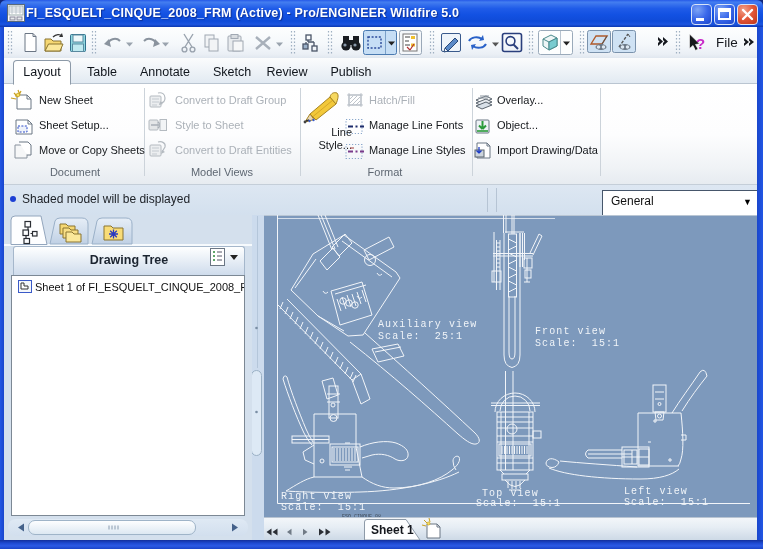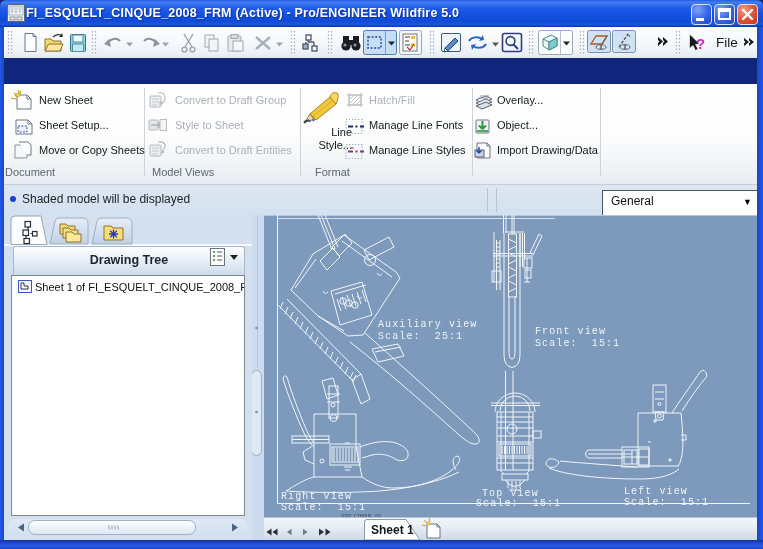--- a/index.html
+++ b/index.html
@@ -13,21 +13,21 @@
 #bmin,#bmax{background:radial-gradient(circle at 30% 25%,#7da4f5 0%,#3a68ea 50%,#1c46cc 100%)}
 #bclose{background:radial-gradient(circle at 30% 25%,#f0a088 0%,#e25637 50%,#bc3418 100%)}
 #toolbar{left:4px;top:27px;width:753px;height:31px;background:linear-gradient(180deg,#fdfefe 0%,#f5f8fb 55%,#eaeff5 88%,#e0e7ef 100%)}
 #tabstrip{left:4px;top:58px;width:753px;height:26px;background:linear-gradient(180deg,#fbfcfd,#e2eaf2);border-bottom:1px solid #bac5d1}
 .rtab{top:4px;height:22px;color:#10151c;font-size:12.5px;line-height:20px;text-align:center}
 #tab-active{left:9px;width:58px;background:#fff;border:1px solid #8d9aa8;border-bottom:1px solid #fff;border-radius:4px 4px 0 0;top:2px;height:25px;z-index:3;line-height:23px}
 #ribbon{left:4px;top:84px;width:753px;height:101px;background:linear-gradient(180deg,#ffffff 0%,#fdfdfe 50%,#f0f3f6 82%,#e6ebf0 100%)}
 .rgsep{position:absolute;top:4px;height:88px;width:1px;background:#ccd3da}
 .ritem{position:absolute;font-size:11px;color:#15181c;white-space:nowrap}
 .ritem.dis{color:#abb1b8}
-.glabel{position:absolute;top:82px;font-size:11px;color:#5e6772;width:140px;text-align:left}
+.glabel{position:absolute;top:82px;font-size:11px;color:#5e6772;width:140px;text-align:center}
 #statusbar{left:4px;top:185px;width:753px;height:30px;background:linear-gradient(180deg,#dde7f2,#d3e0ee)}
 #combo{left:598px;top:5px;width:158px;height:38px;background:#fff;border:1px solid #46566b;font-size:12px;color:#111;line-height:20px;padding-left:8px}
 #lpanel{left:4px;top:215px;width:248px;height:326px;background:#d4e0ed}
 #phead{left:13px;top:246px;width:232px;height:29px;background:linear-gradient(180deg,#feffff,#cfdcec);border:1px solid #a5b7cb;border-bottom:none;border-radius:3px 3px 0 0}
 #ptree{left:11px;top:275px;width:234px;height:241px;background:#fff;border:1px solid #7c8894;font-size:11px;color:#111;overflow:hidden;white-space:nowrap}
 #splitter{left:252px;top:215px;width:12px;height:326px;background:#ccdbed}
 #canvas{left:264px;top:215px;width:493px;height:302px;background:#7d99bc}
 #bottombar{left:264px;top:517px;width:493px;height:23px;background:linear-gradient(180deg,#f4f7fa 0%,#e6edf4 45%,#cdd9e6 100%)}
 </style></head>
 <body>
@@ -173,20 +173,28 @@
         </g>
     <g id="iHelp">
           <path d="M689.5 34 L689.5 48.5 L693 45.5 L695.5 50.5 L698 49 L695.5 44.5 L699.5 43.8 Z" fill="#16181c" stroke="#fff" stroke-width="0.6"></path>
           <text x="696" y="49" font-size="15" font-weight="bold" fill="#c82ac8" font-family="Liberation Sans">?</text>
         </g>
     <text x="716" y="47" font-size="13.5" fill="#15181e" font-family="Liberation Sans">File</text>
     <g id="iChev2" fill="#15181e">
           <path d="M744 38 L749 42 L744 46 V43.5 L745.5 42 L744 40.5 Z M749 38 L754 42 L749 46 V43.5 L750.5 42 L749 40.5 Z"></path>
         </g>
   </svg></div>
+  <div class="abs" id="tabstrip">
+    <div class="abs rtab" id="tab-active">Layout</div>
+    <div class="abs rtab" style="left:80px;width:36px">Table</div>
+    <div class="abs rtab" style="left:133px;width:56px">Annotate</div>
+    <div class="abs rtab" style="left:207px;width:42px">Sketch</div>
+    <div class="abs rtab" style="left:260px;width:46px">Review</div>
+    <div class="abs rtab" style="left:324px;width:46px">Publish</div>
+  </div>
   <div class="abs" id="ribbon">
     <div class="rgsep" style="left:140px"></div>
     <div class="rgsep" style="left:296px"></div>
     <div class="rgsep" style="left:468px"></div>
     <div class="rgsep" style="left:596px"></div>
     <div class="ritem" style="left:35px;top:10px">New Sheet</div>
     <div class="ritem" style="left:35px;top:35px">Sheet Setup...</div>
     <div class="ritem" style="left:35px;top:60px">Move or Copy Sheets</div>
     <div class="glabel" style="left:1px">Document</div>
     <div class="ritem dis" style="left:171px;top:10px">Convert to Draft Group</div>

